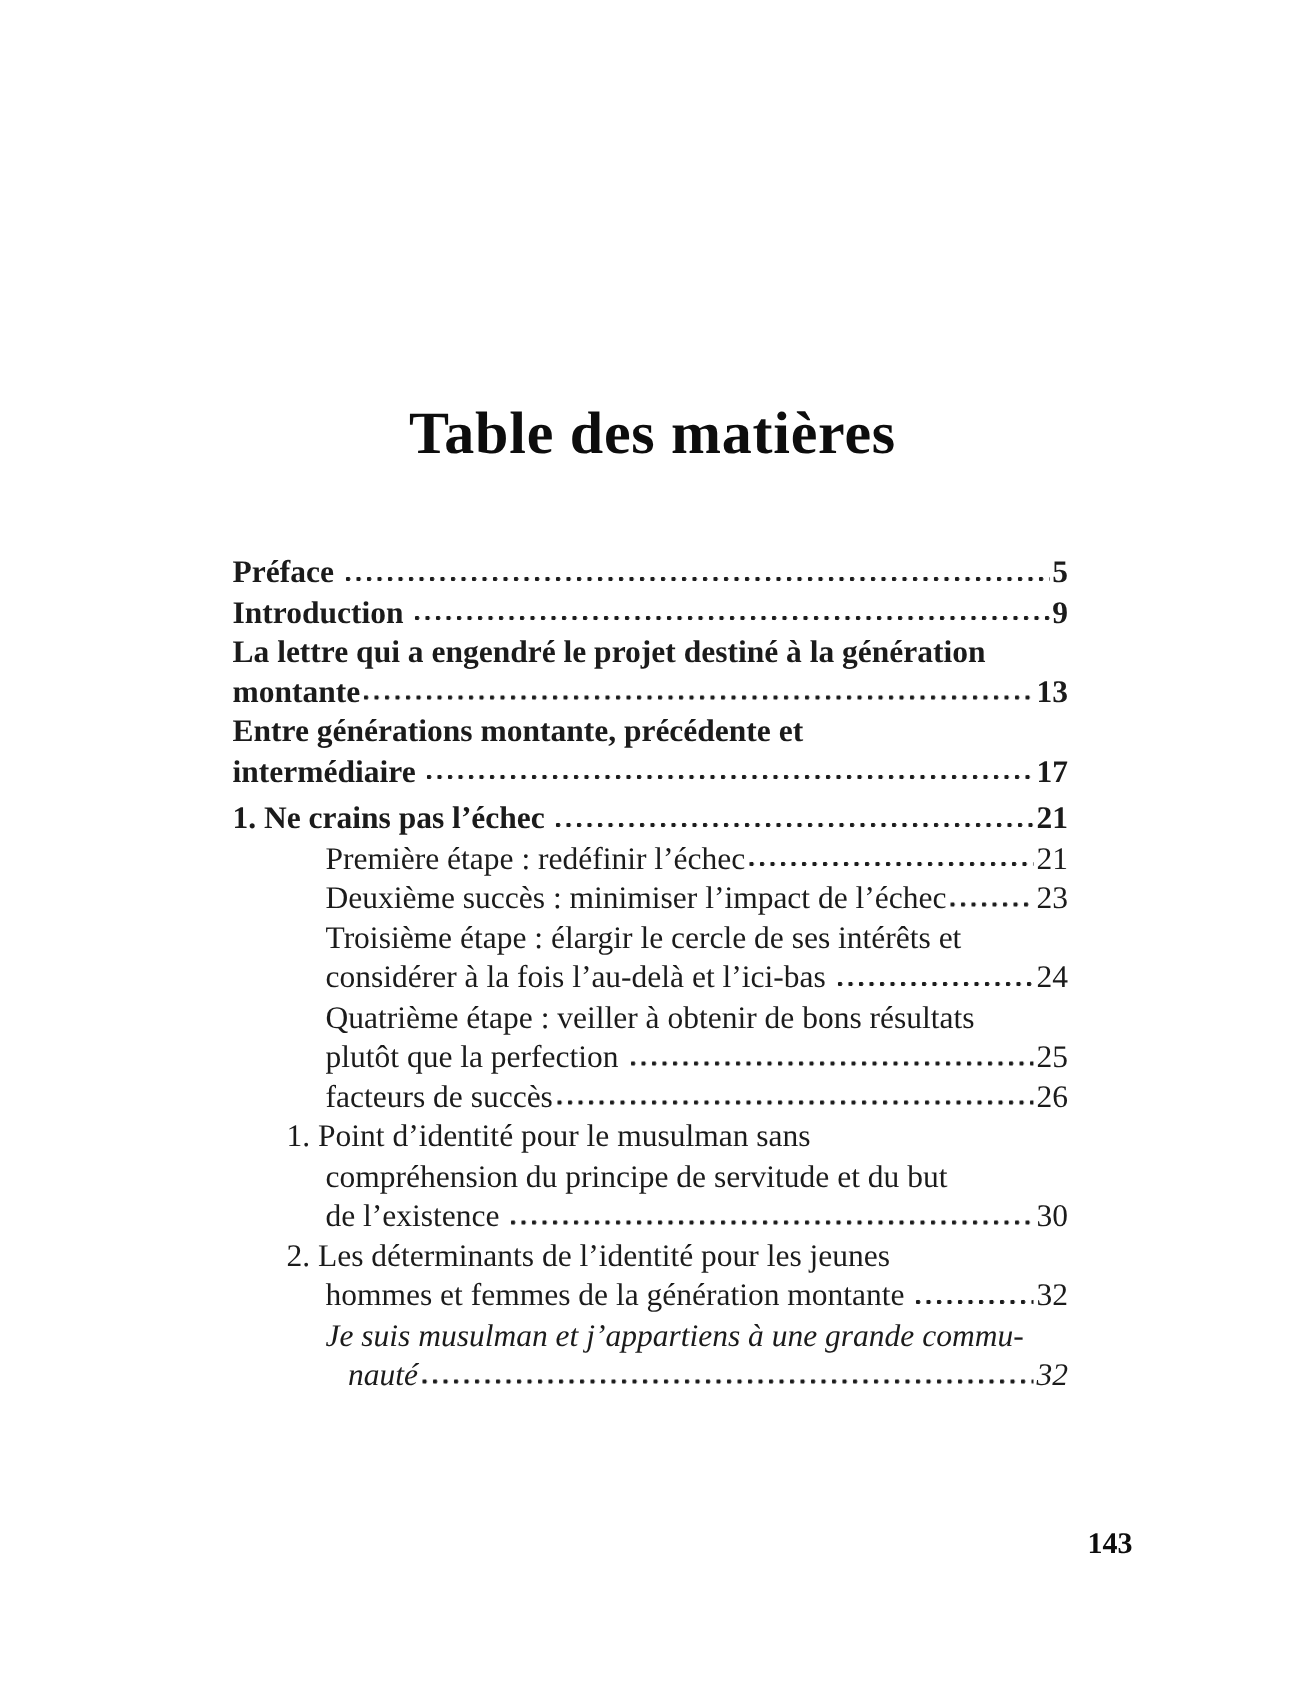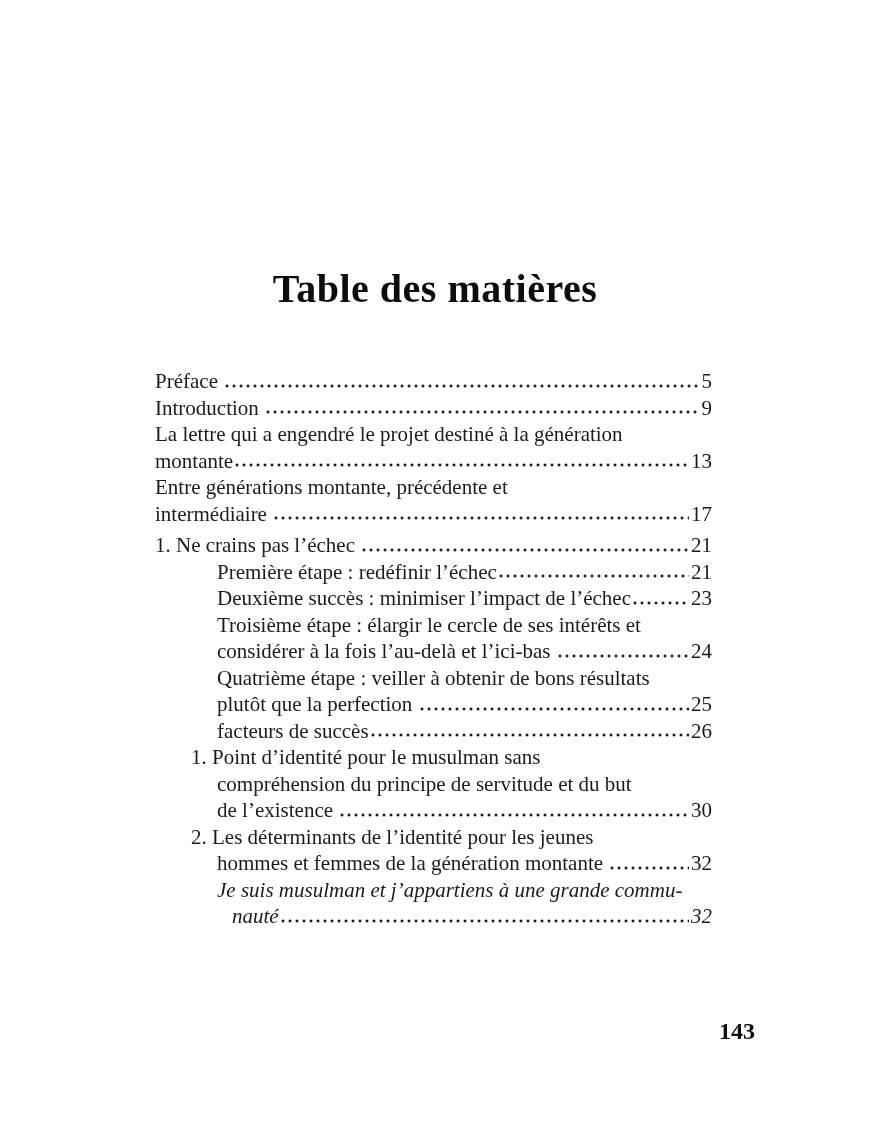--- a/index.html
+++ b/index.html
@@ -30,21 +30,21 @@
   .toc{
     margin:58px 158px 0 155px; 
   }
   .row{
     display:flex;
     align-items:flex-end;
     font-size:21px;
     line-height:26.5px;
   }
   .row.section-start{margin-top:5px;}
-  .ind0{margin-left:0;}
+  .ind0{margin-left:0;font-weight:bold;}
   .ind1{margin-left:62px;text-align:center;}
   .ind2{margin-left:36px;}  
   .ind3{margin-left:62px;}  
   .ind4{margin-left:77px;}  
   .row.italic .t, .row.italic .pg{font-style:italic;}
   .t{white-space:pre;}
   .pg{white-space:pre;}
   .leader{
     flex:1 1 auto;
     min-width:10px;
@@ -52,21 +52,21 @@
     margin:0 2px 7px 2px;
     background-image:radial-gradient(circle at 2px 2px, var(--ink) 1.35px, rgba(0,0,0,0) 1.7px);
     background-size:7px 4px;
     background-repeat:repeat-x;
     background-position:left bottom;
   }
   .folio{
     position:absolute;
     top:1018px;
     right:115px;
-    font-size:24px;
+    font-size:20px;
     font-weight:bold;
     color:var(--ink-strong);
   }
 </style>
 </head>
 <body>
 
 <div class="page">
   <h1 class="title">Table des matières</h1>
   <div class="toc">

